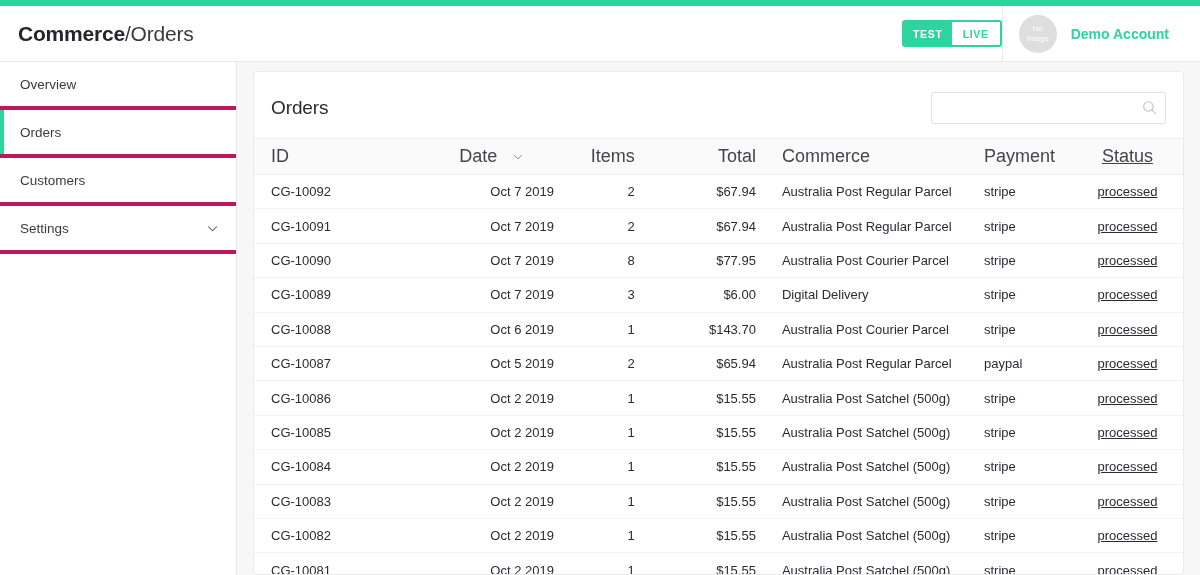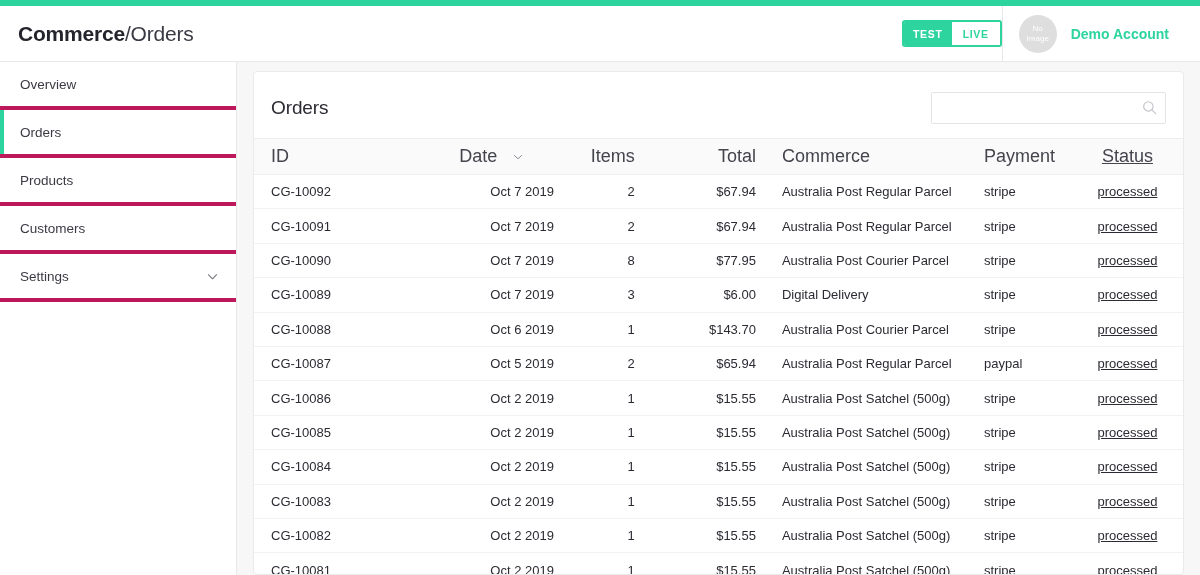--- a/index.html
+++ b/index.html
@@ -291,23 +291,20 @@
   <div class="sidebar">
 
     <div class="nav-item">
       <span>Overview</span>
     </div>
 
     <div class="nav-item active">
       <span>Orders</span>
     </div>
 
-    <div class="nav-item">
-      <span>Products</span>
-    </div>
 
     <div class="nav-item">
       <span>Customers</span>
     </div>
 
     <div class="nav-item">
       <span>Settings</span>
       <svg class="nav-chevron" viewBox="0 0 12 12" fill="none">
         <path d="M1.5 4 L6 8.5 L10.5 4" stroke="currentColor" stroke-width="1.1" stroke-linecap="round" stroke-linejoin="round"></path>
       </svg>

